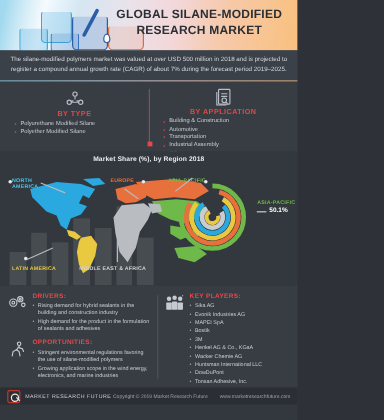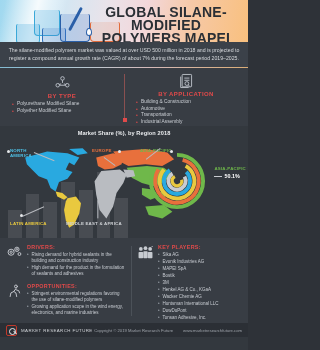--- a/index.html
+++ b/index.html
@@ -26,21 +26,21 @@
   .bk { position:absolute; border:1.6px solid; border-top:none; border-radius:2px 2px 4px 4px; }
   .bk1 { left:22px; top:2px; width:26px; height:26px; border-color:#3aa8d8; background:rgba(90,180,225,.28); }
   .bk2 { left:48px; top:6px; width:30px; height:28px; border-color:#2a5fa8; background:rgba(70,120,200,.22); }
   .bk3 { left:4px; top:16px; width:24px; height:20px; border-color:#3aa8d8; background:rgba(90,180,225,.30); }
   .bk4 { left:30px; top:20px; width:24px; height:16px; border-color:#2f6fbb; background:rgba(70,120,200,.20); }
   .bk5 { left:78px; top:14px; width:30px; height:20px; border-color:#e06a3a; background:rgba(230,130,90,.16); }
   .pipette { position:absolute; left:62px; top:-2px; width:3px; height:26px; background:#2a5fa8; transform:rotate(28deg); border-radius:2px; }
   .drop { position:absolute; left:74px; top:20px; width:6px; height:8px; background:#ffffff; border:1.3px solid #2a5fa8; border-radius:50% 50% 50% 50%/60% 60% 40% 40%; }
   .header-title {
     position:absolute; right:7px; top:6px; width:150px; text-align:center;
-    color:#2a2f35; font-weight:bold; font-size:14px; line-height:13px;
+    color:#2a2f35; font-weight:bold; font-size:10px; line-height:13px;
     letter-spacing:.2px;
   }
 
   
   .summary {
     position:relative; width:248px; padding:5px 8px 6px 8px;
     background:#3b4149; color:#d5d8dc;
     font-size:5.2px; line-height:7.6px; text-align:center;
   }
   .summary .rule { position:absolute; left:0; bottom:0; height:1px; width:248px;
@@ -112,21 +112,21 @@
       <span class="bk bk3"></span>
       <span class="bk bk1"></span>
       <span class="bk bk4"></span>
       <span class="bk bk2"></span>
       <span class="bk bk5"></span>
       <span class="pipette"></span>
       <span class="drop"></span>
     </div>
     <div class="header-title">
       <div>GLOBAL SILANE-MODIFIED</div>
-      <div>POLYMERS MAPEI</div>
+      <div>RESEARCH MARKET</div>
     </div>
   </div>
 
   <div class="summary">
     <span>The silane-modified polymers market was valued at over USD 500 million in 2018 and is projected to register a compound annual growth rate (CAGR) of about 7% during the forecast period 2019–2025.</span>
     <span class="rule"></span>
   </div>
 
   <div class="segments">
     <div class="seg">

